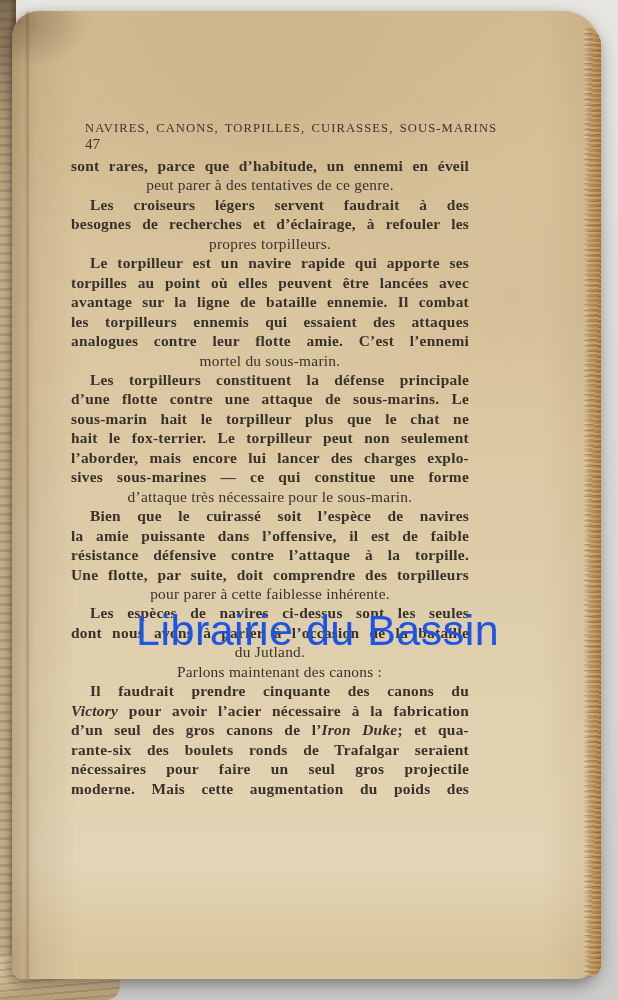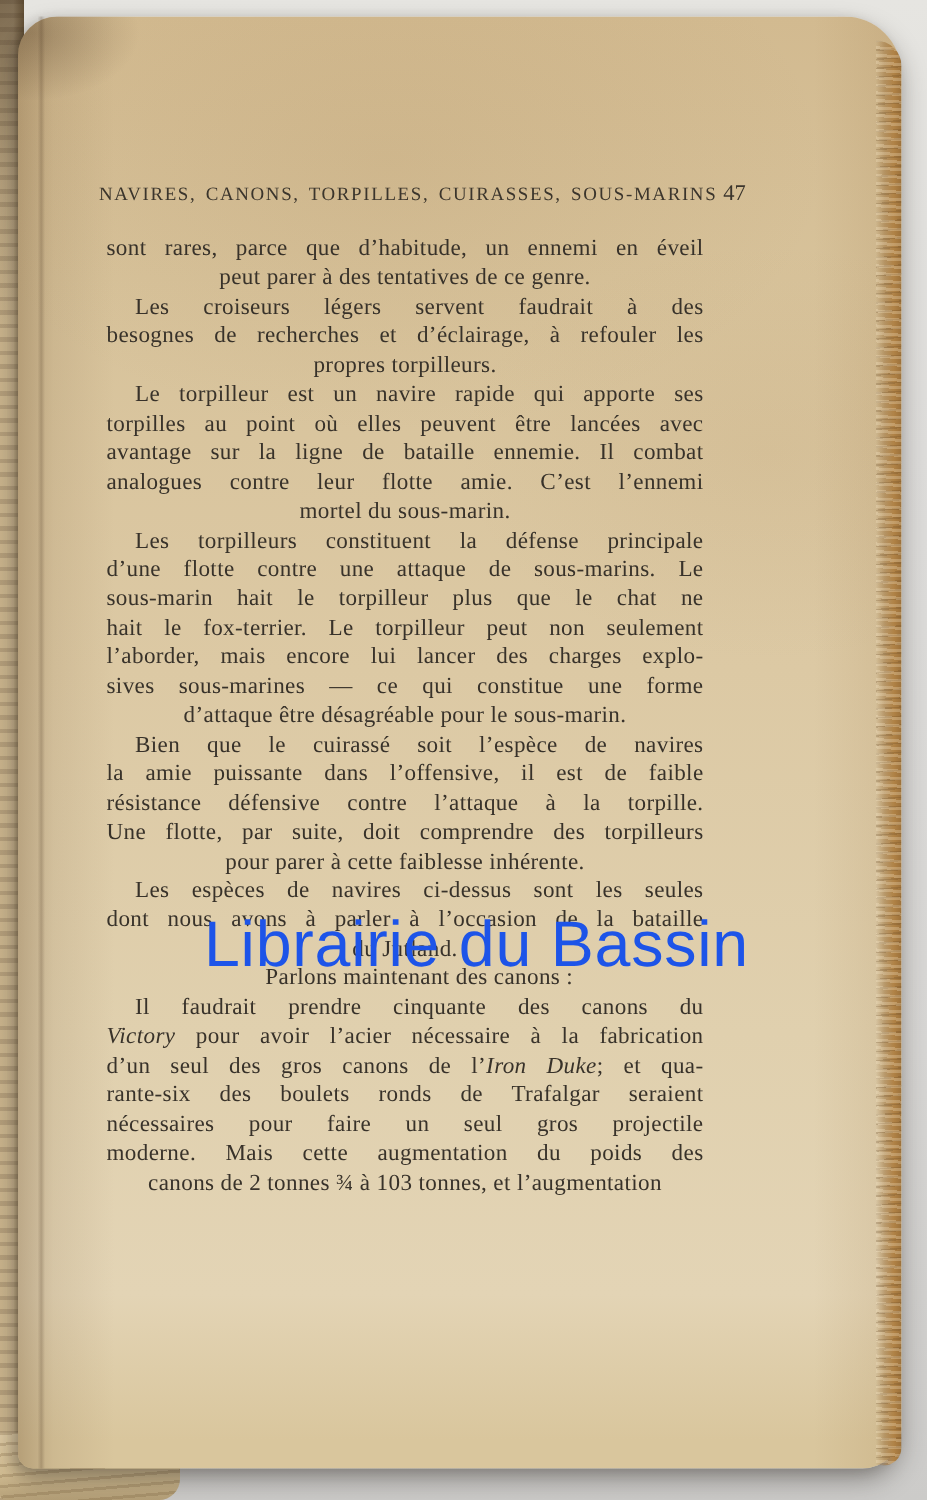--- a/index.html
+++ b/index.html
@@ -52,39 +52,40 @@
     border-radius:26px 0 0 0;
     background:
       radial-gradient(ellipse 110px 70px at 8% 12%, rgba(70,50,30,0.30), rgba(0,0,0,0) 65%);
   }
   
   .gutter-crease{
     position:absolute;left:13px;top:0;width:5px;height:100%;
     background:linear-gradient(90deg, rgba(0,0,0,0) 0%, rgba(70,50,30,0.22) 50%, rgba(0,0,0,0) 100%);
   }
   .running-header{
-    position:absolute;left:54px;top:110px;width:398px;
+    position:absolute;left:69px;top:110px;width:398px;
     display:flex;align-items:baseline;
     color:#3b352c;
+    flex-direction:column;
   }
   .running-title{
     flex:1;text-align:center;
     font-size:12.6px;letter-spacing:1.1px;word-spacing:2px;
     white-space:nowrap;
   }
   .folio{
     font-size:15px;margin-left:4px;
   }
   .body-text{
     position:absolute;left:59px;top:145px;width:398px;
     color:#38322a;
     font-size:15.4px;line-height:19.45px;letter-spacing:0.25px;
   }
   .body-text .line{white-space:normal;}
-  .body-text .just{text-align:justify;text-align-last:justify;}
+  .body-text .just{text-align:justify;text-align-last:justify;font-weight:bold;}
   .body-text .last{text-align:center;}
   .body-text .indent{text-indent:19px;}
   .watermark{
     position:absolute;left:136px;top:606px;
     font-family:"Liberation Sans","DejaVu Sans",sans-serif;
     font-size:43px;font-weight:400;letter-spacing:0.5px;
     white-space:nowrap;
     z-index:5;
   }
 </style>
@@ -107,42 +108,42 @@
 
     <div class="body-text" id="body-text" style="color: rgb(56, 50, 42);">
         <div class="line just">sont rares, parce que d’habitude, un ennemi en éveil</div>
         <div class="line last">peut parer à des tentatives de ce genre.</div>
         <div class="line just indent">Les croiseurs légers servent faudrait à des</div>
         <div class="line just">besognes de recherches et d’éclairage, à refouler les</div>
         <div class="line last">propres torpilleurs.</div>
         <div class="line just indent">Le torpilleur est un navire rapide qui apporte ses</div>
         <div class="line just">torpilles au point où elles peuvent être lancées avec</div>
         <div class="line just">avantage sur la ligne de bataille ennemie. Il combat</div>
+        <div class="line just">les torpilleurs ennemis qui essaient des attaques</div>
         <div class="line just">analogues contre leur flotte amie. C’est l’ennemi</div>
         <div class="line last">mortel du sous-marin.</div>
         <div class="line just indent">Les torpilleurs constituent la défense principale</div>
         <div class="line just">d’une flotte contre une attaque de sous-marins. Le</div>
         <div class="line just">sous-marin hait le torpilleur plus que le chat ne</div>
         <div class="line just">hait le fox-terrier. Le torpilleur peut non seulement</div>
         <div class="line just">l’aborder, mais encore lui lancer des charges explo-</div>
         <div class="line just">sives sous-marines — ce qui constitue une forme</div>
-        <div class="line last">d’attaque être désagréable pour le sous-marin.</div>
+        <div class="line last">d’attaque très nécessaire pour le sous-marin.</div>
         <div class="line just indent">Bien que le cuirassé soit l’espèce de navires</div>
         <div class="line just">la amie puissante dans l’offensive, il est de faible</div>
         <div class="line just">résistance défensive contre l’attaque à la torpille.</div>
         <div class="line just">Une flotte, par suite, doit comprendre des torpilleurs</div>
         <div class="line last">pour parer à cette faiblesse inhérente.</div>
         <div class="line just indent">Les espèces de navires ci-dessus sont les seules</div>
         <div class="line just">dont nous avons à parler à l’occasion de la bataille</div>
         <div class="line last">du Jutland.</div>
         <div class="line last indent">Parlons maintenant des canons :</div>
         <div class="line just indent">Il faudrait prendre cinquante des canons du</div>
         <div class="line just"><i>Victory</i> pour avoir l’acier nécessaire à la fabrication</div>
         <div class="line just">d’un seul des gros canons de l’<i>Iron Duke</i>; et qua-</div>
         <div class="line just">rante-six des boulets ronds de Trafalgar seraient</div>
         <div class="line just">nécessaires pour faire un seul gros projectile</div>
         <div class="line just">moderne. Mais cette augmentation du poids des</div>
-        <div class="line last">canons de 2 tonnes ¾ à 103 tonnes, et l’augmentation</div>
       </div>
   </div>
 
   <div class="watermark" style="color: rgb(29, 84, 232);">Librairie du Bassin</div>
 </div>
 
 </body></html>

